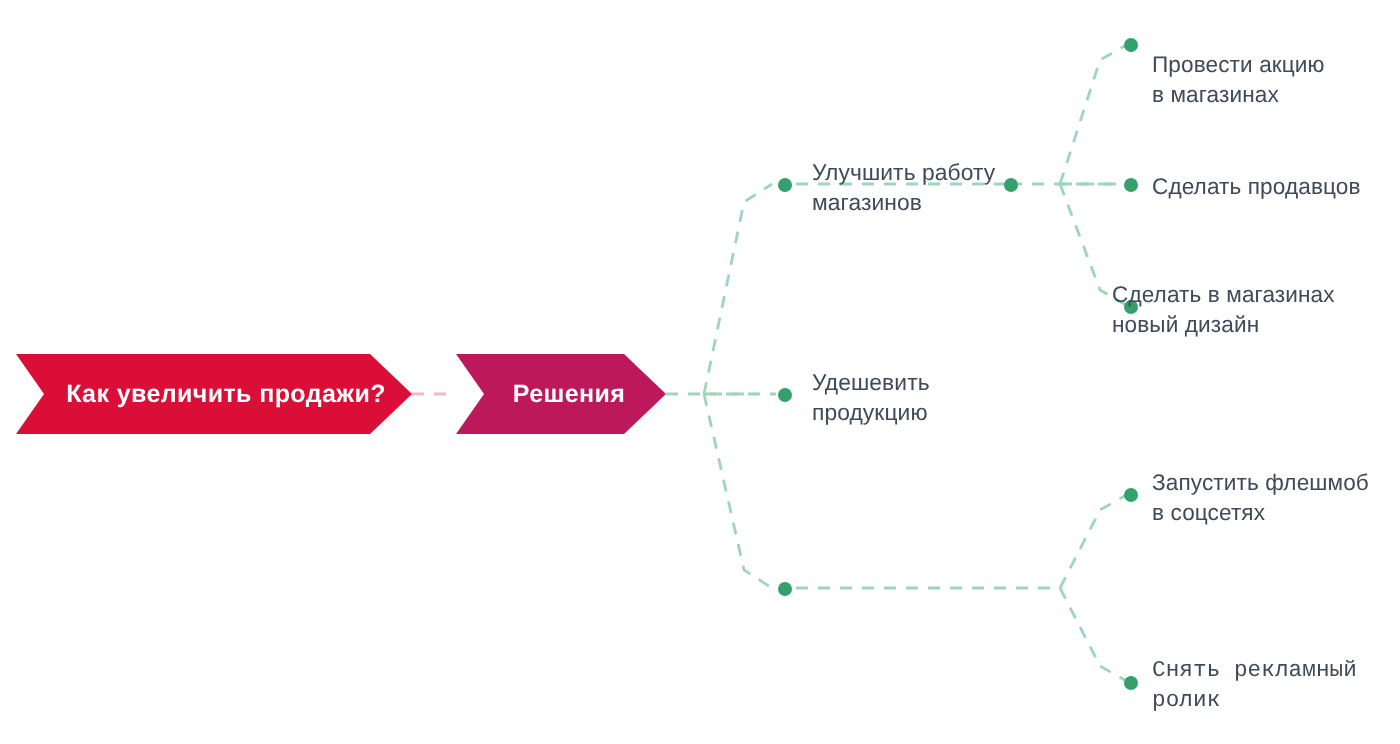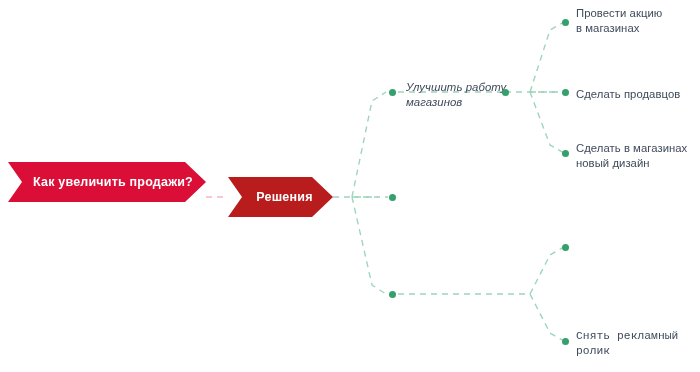--- a/index.html
+++ b/index.html
@@ -35,52 +35,52 @@
     justify-content: center;
     box-sizing: border-box;
     color: #ffffff;
     font-weight: bold;
     letter-spacing: 0.2px;
     white-space: nowrap;
     clip-path: polygon(0 0, calc(100% - 21px) 0, 100% 50%, calc(100% - 21px) 100%, 0 100%, 14px 50%);
   }
   .banner-root {
     left: 8px;
-    top: 162px;
+    top: 177px;
     width: 198px;
     height: 40px;
     background: #da0e36;
     font-size: 12.5px;
     padding-left: 12px;
   }
   .banner-stage {
     left: 228px;
     top: 177px;
     width: 105px;
     height: 40px;
-    background: #b91c1c;
+    background: #be185d;
     font-size: 12.5px;
     padding-left: 8px;
   }
   .node-dot {
     position: absolute;
     width: 7px;
     height: 7px;
     border-radius: 50%;
     background: #34a06c;
   }
   .node-label {
     position: absolute;
     font-size: 11.3px;
     line-height: 14.6px;
     color: #3f4a5a;
     white-space: pre-line;
     letter-spacing: 0.05px;
   }
-  .node-label.lvl1 { font-size: 11.4px; font-style: italic; }
+  .node-label.lvl1 { font-size: 11.4px; }
 </style>
 </head>
 <body>
 
 <div id="canvas">
 
   <svg id="edges" viewBox="0 0 700 372" xmlns="http://www.w3.org/2000/svg">
     <g fill="none" stroke="#9fd4bd" stroke-width="1.4" stroke-dasharray="6 5" stroke-linecap="butt">
 
       <line x1="206" y1="197" x2="228" y2="197" stroke="#f4b9c6"></line>
@@ -107,35 +107,39 @@
 
   <div class="banner banner-root">Как увеличить продажи?</div>
 
   <div class="banner banner-stage">Решения</div>
 
   <div class="node-dot" style="left:389px; top:88.5px;"></div>
   <div class="node-label lvl1" style="left:406px; top:80px;">Улучшить работу
 магазинов</div>
 
   <div class="node-dot" style="left:389px; top:193.5px;"></div>
+  <div class="node-label lvl1" style="left:406px; top:185px;">Удешевить
+продукцию</div>
 
   <div class="node-dot" style="left:389px; top:290.5px;"></div>
 
   <div class="node-dot" style="left:502px; top:88.5px;"></div>
 
   <div class="node-dot" style="left:562px; top:18.5px;"></div>
-  <div class="node-label" style="left:576px; top:6px;">Провести акцию
+  <div class="node-label" style="left:576px; top:26px;">Провести акцию
 в магазинах</div>
 
   <div class="node-dot" style="left:562px; top:88.5px;"></div>
   <div class="node-label" style="left:576px; top:87px;">Сделать продавцов</div>
 
   <div class="node-dot" style="left:562px; top:149.5px;"></div>
-  <div class="node-label" style="left:576px; top:141px;">Сделать в магазинах
+  <div class="node-label" style="left:556px; top:141px;">Сделать в магазинах
 новый дизайн</div>
 
   <div class="node-dot" style="left:562px; top:243.5px;"></div>
+  <div class="node-label" style="left:576px; top:235px;">Запустить флешмоб
+в соцсетях</div>
 
   <div class="node-dot" style="left:562px; top:337.5px;"></div>
   <div class="node-label" style="left:576px; top:329px;font-family:Liberation Mono, monospace;">Снять рекламный
 ролик</div>
 
 </div>
 
 </body></html>

